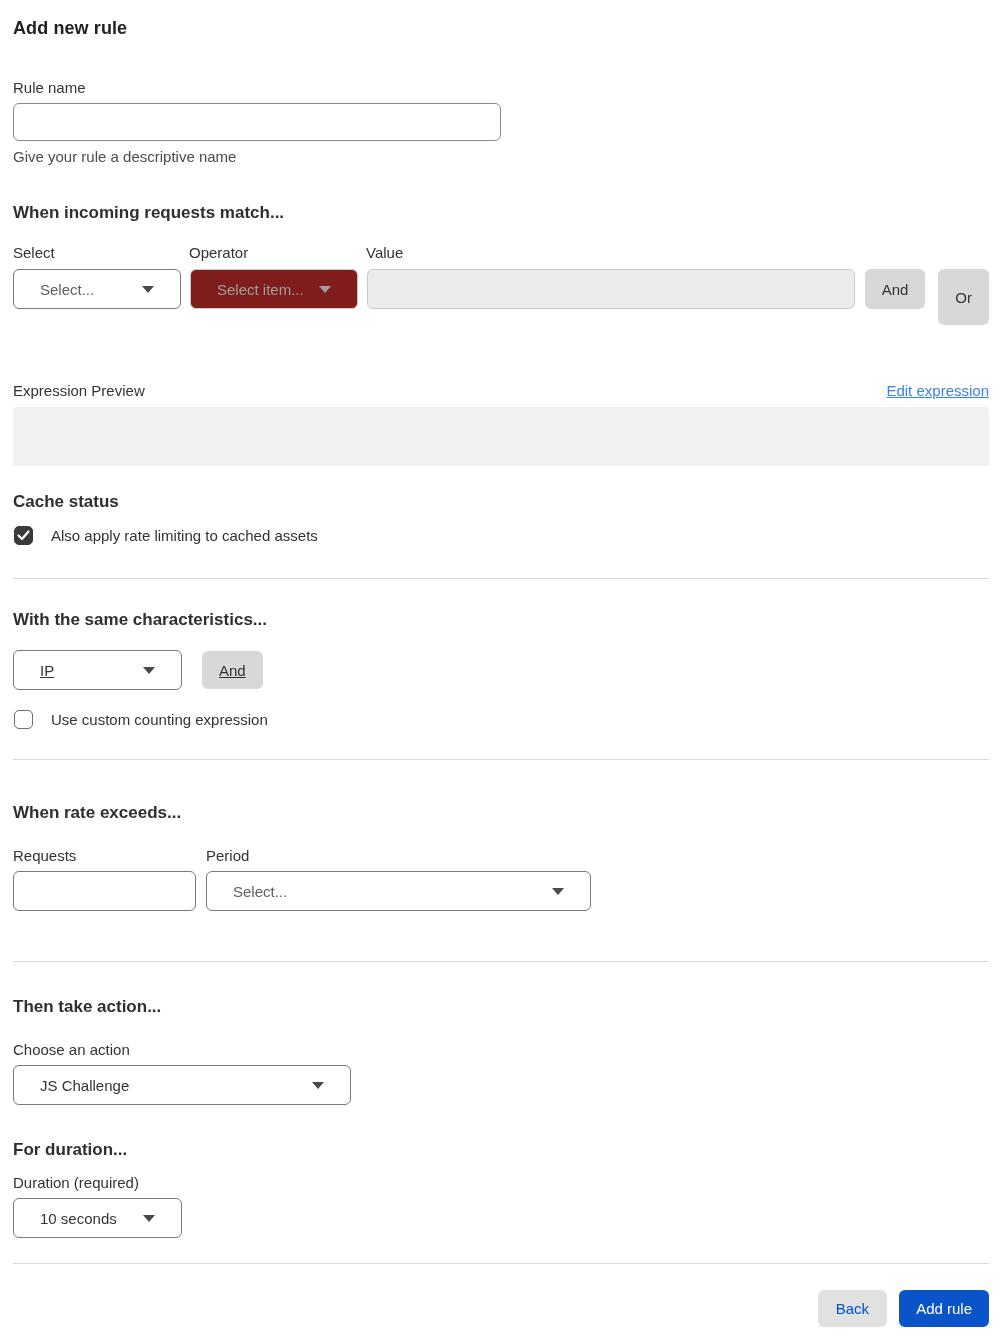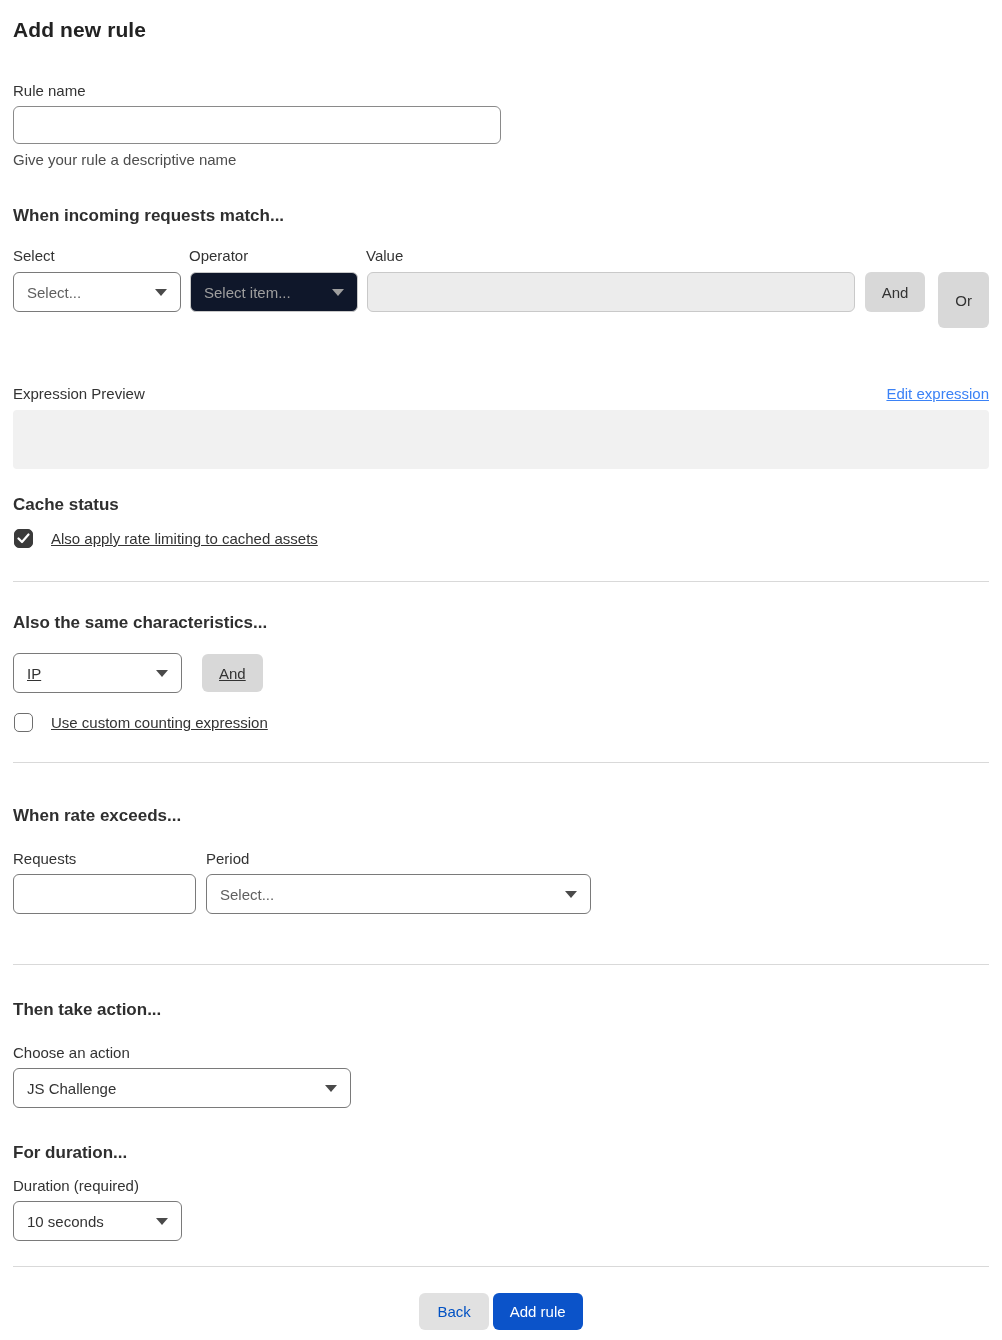--- a/index.html
+++ b/index.html
@@ -6,21 +6,21 @@
   html, body { background: #ffffff; }
   body {
     width: 1002px;
     min-height: 1340px;
     padding: 18px 13px 14px 13px;
     font-family: "Liberation Sans", sans-serif;
     font-size: 15px;
     color: #333;
   }
   h1 {
-    font-size: 21px;
+    font-size: 18px;
     font-weight: 600;
     color: #222;
     letter-spacing: .1px;
   }
   .section-heading {
     font-size: 17px;
     font-weight: 700;
     color: #2f2f2f;
   }
   .field-label {
@@ -51,27 +51,27 @@
   }
   
   .select {
     height: 40px;
     border: 1px solid #7a7a7a;
     border-radius: 6px;
     background: #fff;
     display: flex;
     align-items: center;
     justify-content: space-between;
-    padding: 0 13px;
+    padding: 0 26px;
     cursor: pointer;
   }
   .select .select-value { color: #333; }
   .select .select-value.placeholder { color: #5f5f5f; }
   .select.disabled {
-    background: #0f172a;
+    background: #7f1d1d;
     border-color: #c9c9c9;
     cursor: default;
   }
   .select.disabled .select-value { color: #9f9f9f; }
   .caret {
     width: 0; height: 0;
     border-left: 6px solid transparent;
     border-right: 6px solid transparent;
     border-top: 7px solid #4a4a4a;
     margin-left: 10px;
@@ -129,25 +129,25 @@
   }
   .checkbox.checked {
     background: #3a3a3a;
     border: 1px solid #3a3a3a;
   }
   .checkbox.unchecked {
     background: #fff;
     border: 1.5px solid #6e6e6e;
   }
   .checkbox svg { display: block; }
-  .checkbox-label { margin-left: 18px; color: #333; text-decoration: underline; }
+  .checkbox-label { margin-left: 18px; color: #333; }
   .footer-row {
     display: flex;
-    justify-content: center;
-    gap: 4px;
+    justify-content: flex-end;
+    gap: 12px;
   }
   .btn-back {
     background: #e1e1e1;
     color: #0051c3;
     height: 37px;
     padding: 0 18px;
   }
   .btn-primary {
     background: #0b53c9;
     color: #ffffff;
@@ -228,21 +228,21 @@
   <span class="checkbox checked">
     <svg width="13" height="11" viewBox="0 0 13 11">
       <polyline points="1.5,5.5 5,9 11.5,1.5" fill="none" stroke="#ffffff" stroke-width="2.2" stroke-linecap="round" stroke-linejoin="round"></polyline>
     </svg>
   </span>
   <span class="checkbox-label">Also apply rate limiting to cached assets</span>
 </div>
 
 <hr class="divider mt-div1">
 
-<div class="section-heading mt-h-chars">Also the same characteristics...</div>
+<div class="section-heading mt-h-chars">With the same characteristics...</div>
 <div class="row mt-ip-row" style="align-items:center">
   <div class="select" style="width:169px">
     <span class="select-value">IP</span>
     <span class="caret"></span>
   </div>
   <button class="btn btn-gray" style="margin-left:20px">And</button>
 </div>
 <div class="checkbox-row mt-check2">
   <span class="checkbox unchecked"></span>
   <span class="checkbox-label">Use custom counting expression</span>

